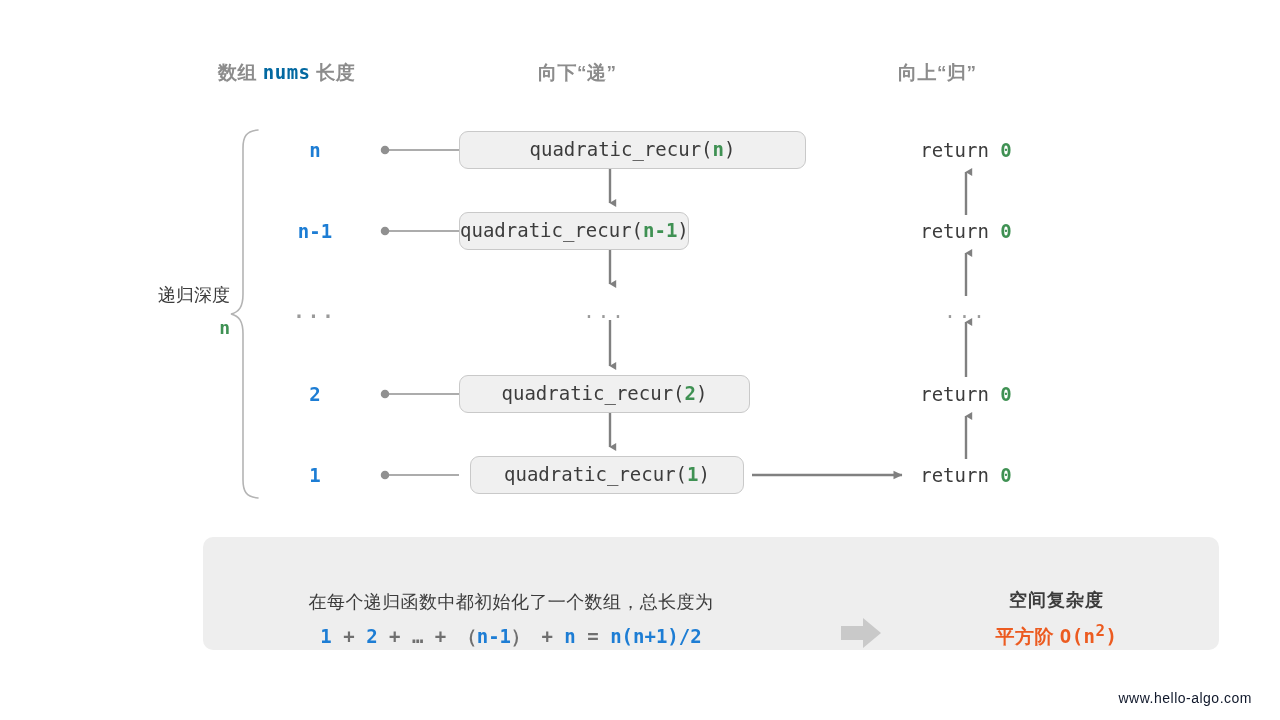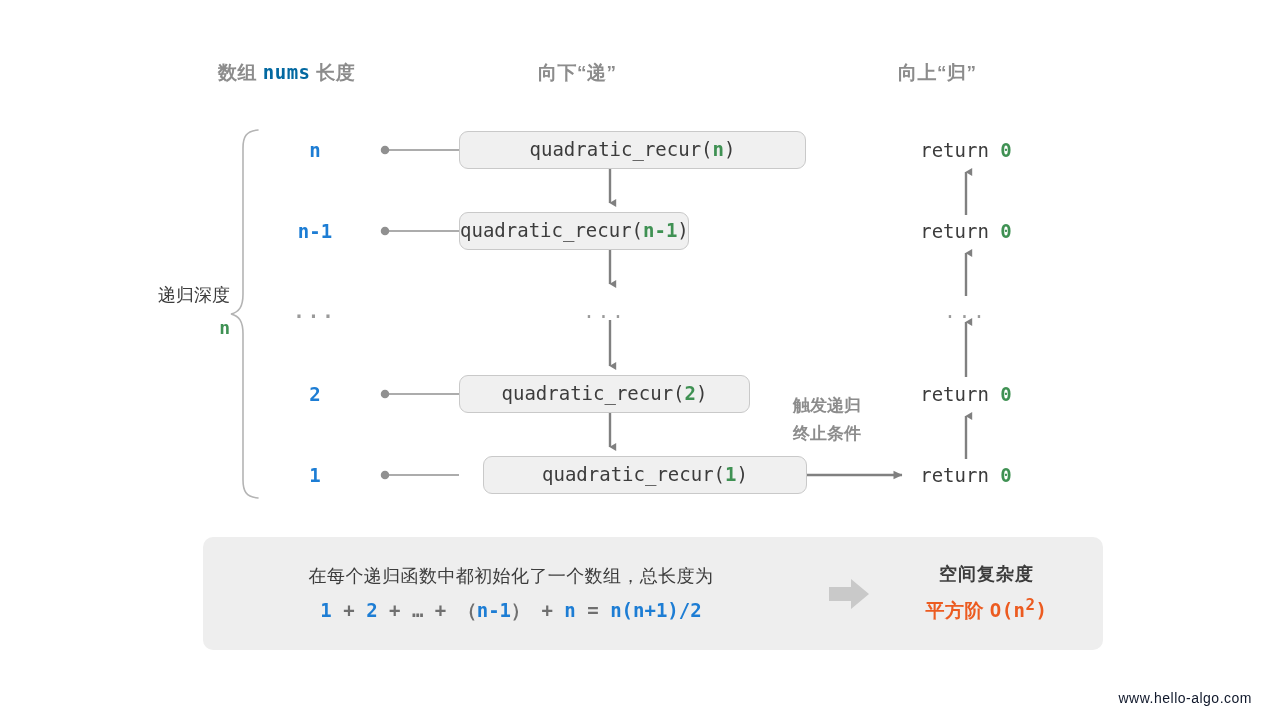--- a/index.html
+++ b/index.html
@@ -147,26 +147,27 @@
     left: 0; top: 0;
     width: 1280px; height: 720px;
     pointer-events: none;
   }
 
   
   .summary {
     position: absolute;
     left: 203px;
     top: 537px;
-    width: 900px;
+    width: 1016px;
     height: 113px;
     background: #eeeeee;
     border-radius: 10px;
     display: flex;
-    align-items: center;
+    align-items: flex-end;
+    gap: 12px;
   }
   .summary-left {
     width: 600px;
     text-align: center;
     padding-left: 8px;
   }
   .summary-line1 {
     font-size: 18px;
     color: #3c3c3c;
     line-height: 1.5;
@@ -298,27 +299,23 @@
 
   <div class="size-label dots" style="left:255px; top:300px;">...</div>
   <div class="mid-dots" style="left:545px; top:300px;">...</div>
   <div class="ret-dots" style="left:871px; top:300px;">...</div>
 
   <div class="size-label" style="left:255px; top:383px;">2</div>
   <div class="call-box" style="left:459px; top:375px; width:291px;"><span>quadratic_recur(</span><span class="arg">2</span><span>)</span></div>
   <div class="ret-label" style="left:871px; top:383px;"><span>return </span><span class="zero">0</span></div>
 
   <div class="size-label" style="left:255px; top:464px;">1</div>
-  <div class="call-box" style="left:483px; top:456px; width:324px;text-align:center;"><span>quadratic_recur(</span><span class="arg">1</span><span>)</span></div>
+  <div class="call-box" style="left:470px; top:456px; width:274px;text-align:center;"><span>quadratic_recur(</span><span class="arg">1</span><span>)</span></div>
   <div class="ret-label" style="left:871px; top:464px;"><span>return </span><span class="zero">0</span></div>
 
-  <div class="terminate-note">
-    <div>触发递归</div>
-    <div>终止条件</div>
-  </div>
 
   <div class="summary">
     <div class="summary-left">
       <div class="summary-line1">在每个递归函数中都初始化了一个数组，总长度为</div>
       <div class="summary-formula"><span class="v">1</span><span class="op"> + </span><span class="v">2</span><span class="op"> + </span><span class="op">…</span><span class="op"> + </span><span class="op">（</span><span class="v">n-1</span><span class="op">）</span><span class="op"> + </span><span class="v">n</span><span class="op"> = </span><span class="v">n(n+1)/2</span></div>
     </div>
 
     <div class="summary-arrow">
       <svg width="44" height="34" viewBox="0 0 44 34">
         <path d="M2,10 L24,10 L24,2 L42,17 L24,32 L24,24 L2,24 Z" fill="#c9c9c9"></path>

